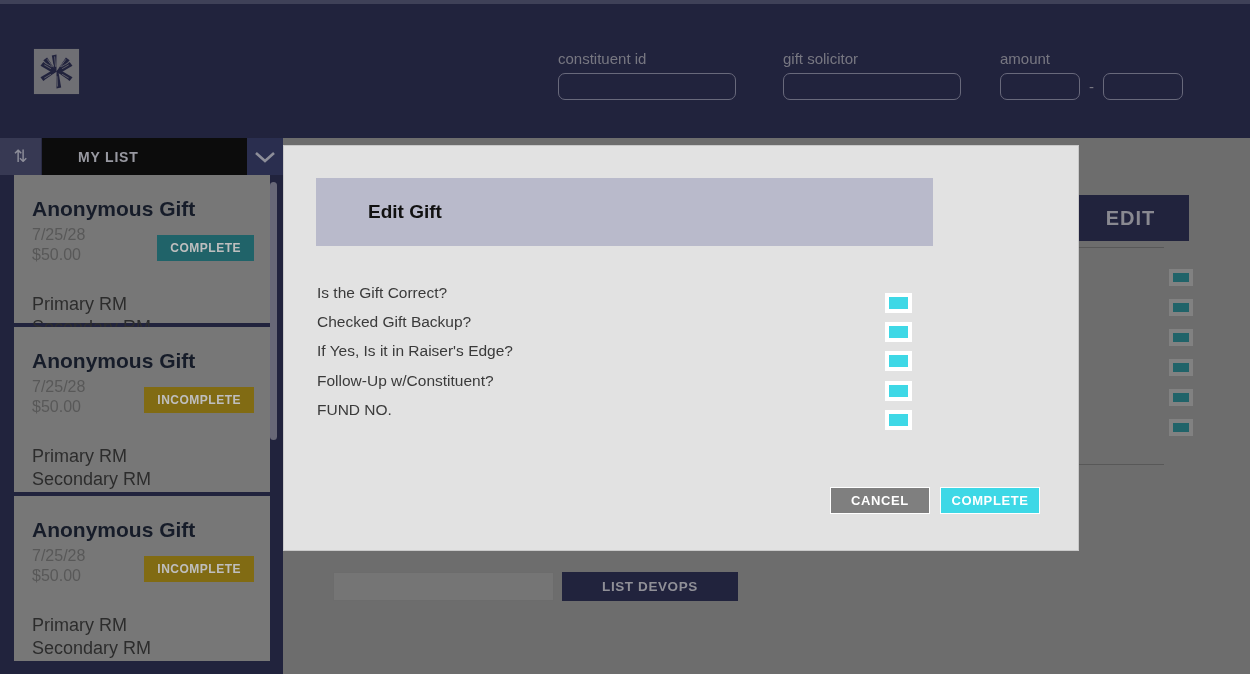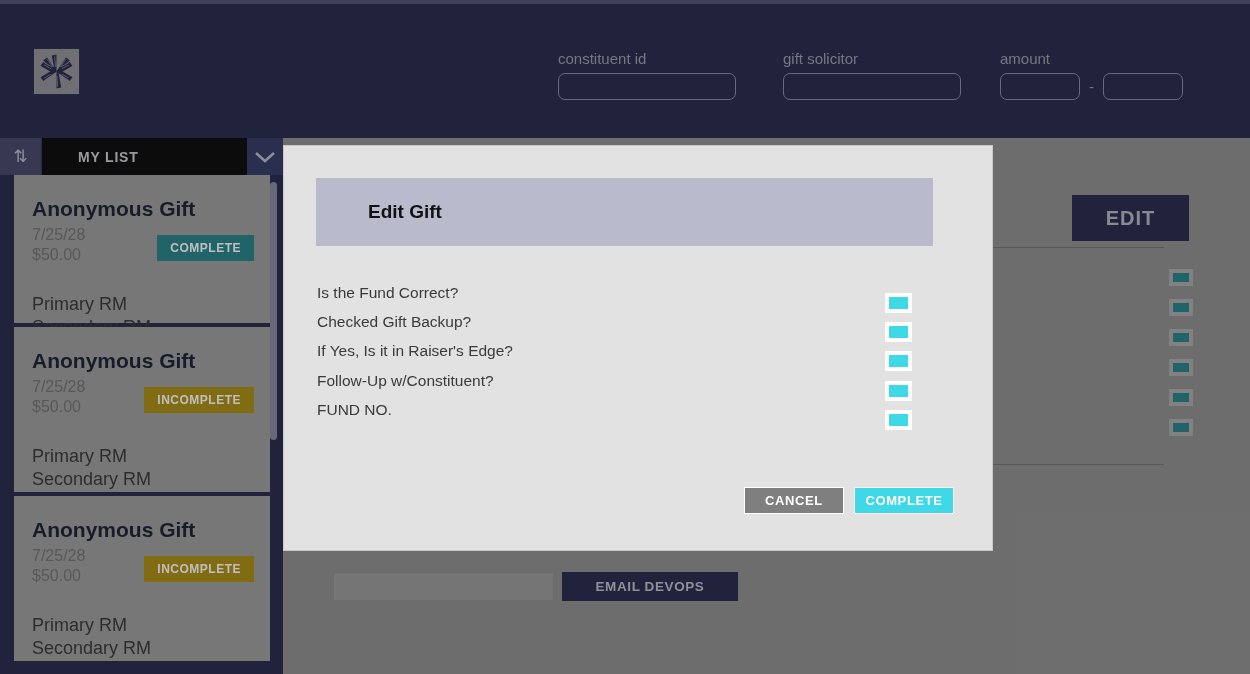--- a/index.html
+++ b/index.html
@@ -100,21 +100,21 @@
   }
   .devops-btn {
     width: 176px; height: 29px; margin-left: 8px; background: #1f2147;
     color: #bdbdc8; font-size: 13.5px; font-weight: bold; letter-spacing: 0.6px;
     border: none; font-family: "Liberation Sans", sans-serif;
   }
 
   
   .overlay { position: absolute; left: 0; top: 0; width: 1250px; height: 674px; background: rgba(40,40,40,0.30); }
   .modal {
-    position: absolute; left: 283px; top: 145px; width: 710px; height: 406px;
+    position: absolute; left: 283px; top: 145px; width: 796px; height: 406px;
     background: #e2e2e2; border: 1px solid #c9c9c9;
   }
   .modal-head {
     position: absolute; left: 32px; top: 32px; width: 617px; height: 68px;
     background: #b9bacb; display: flex; align-items: center; padding-left: 52px;
   }
   .modal-title { font-size: 19px; font-weight: bold; color: #111111; }
   .check-list { position: absolute; left: 33px; top: 138px; width: 617px; }
   .check-row { position: relative; height: 29.2px; }
   .check-label { position: absolute; left: 0; top: 0; font-size: 15.5px; color: #3a3a3a; }
@@ -248,33 +248,33 @@
     <div class="bg-check"></div>
     <div class="bg-check"></div>
     <div class="bg-check"></div>
     <div class="bg-check"></div>
     <div class="bg-check"></div>
     <div class="bg-check"></div>
   </div>
 
   <div class="devops-row">
     <input class="devops-input" value="" placeholder="" style="">
-    <button class="devops-btn">EMAIL DEVOPS</button>
+    <button class="devops-btn">LIST DEVOPS</button>
   </div>
 
   <div class="overlay"></div>
 
   <div class="modal">
     <div class="modal-head">
       <span class="modal-title">Edit Gift</span>
     </div>
 
     <div class="check-list">
       <div class="check-row">
-        <span class="check-label">Is the Fund Correct?</span>
+        <span class="check-label">Is the Gift Correct?</span>
         <span class="check-box"></span>
       </div>
       <div class="check-row">
         <span class="check-label">Checked Gift Backup?</span>
         <span class="check-box"></span>
       </div>
       <div class="check-row">
         <span class="check-label">If Yes, Is it in Raiser's Edge?</span>
         <span class="check-box"></span>
       </div>

